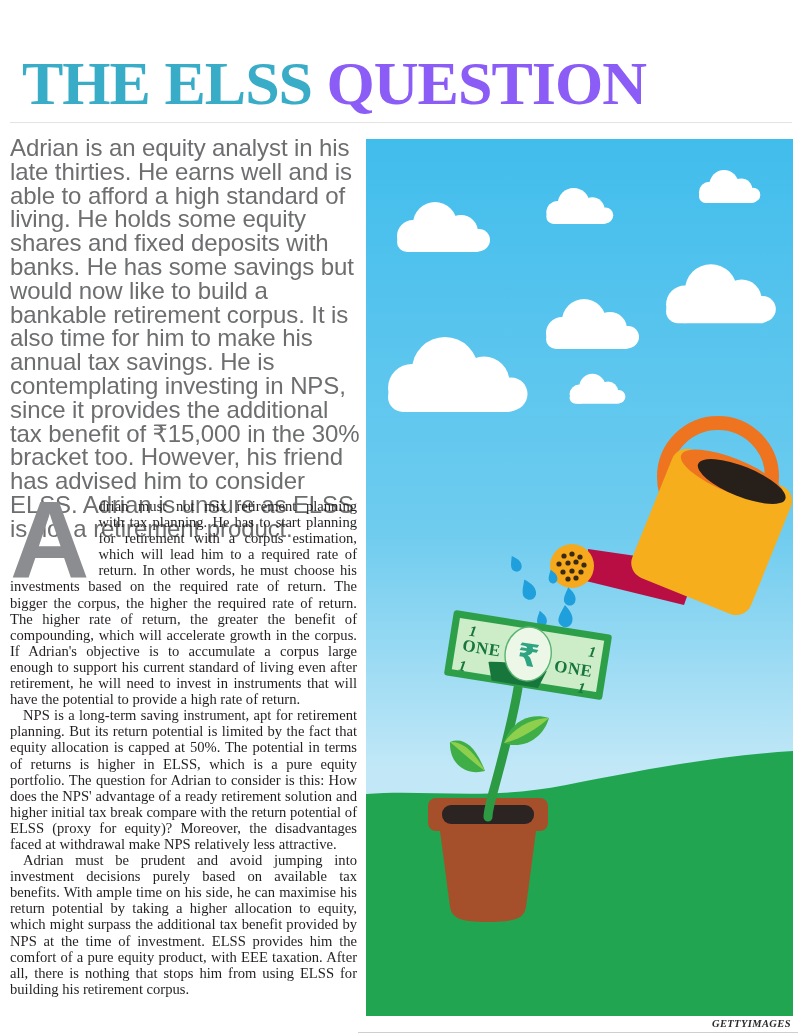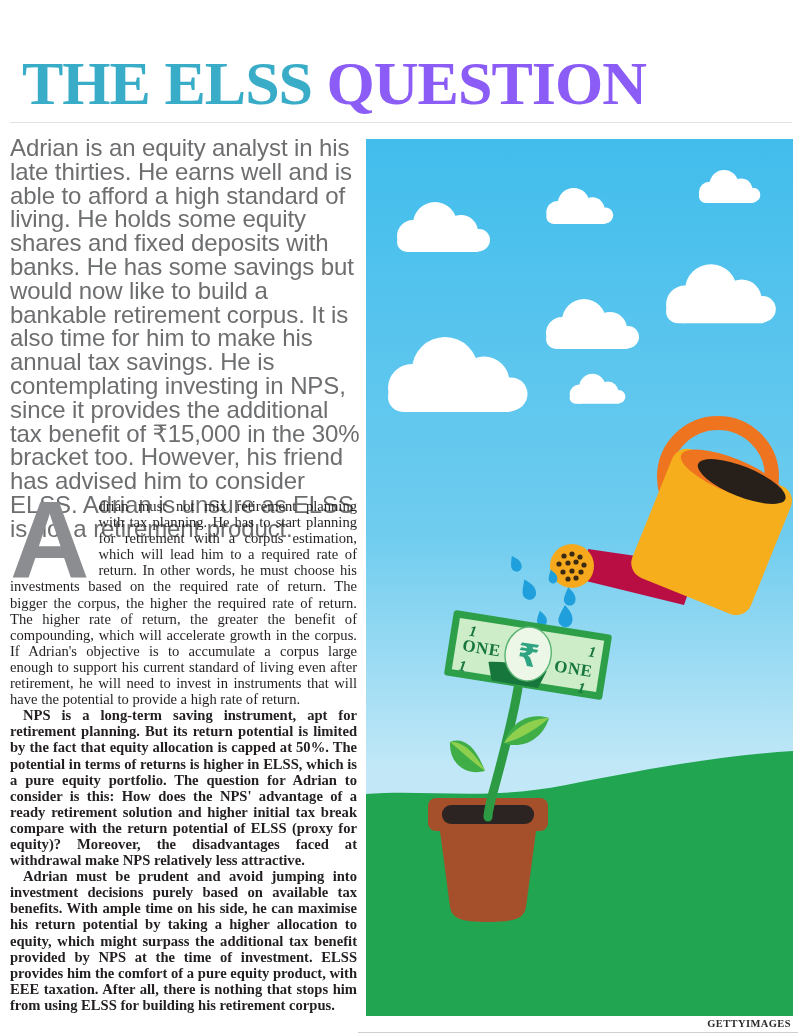--- a/index.html
+++ b/index.html
@@ -21,29 +21,29 @@
   .intro{position:absolute;left:10px;top:136px;width:352px;margin:0;
          font-size:24px;line-height:23.8px;color:#6d6e70;letter-spacing:-.1px;}
 
   
   .article{position:absolute;left:10px;top:498px;width:347px;
            font-family:"Liberation Serif","DejaVu Serif",serif;
            font-size:14.6px;line-height:16.1px;color:#231f20;text-align:justify;}
   .article p{margin:0;}
   .dropcap{float:left;font-family:"Liberation Sans",sans-serif;font-weight:bold;
            font-size:110px;line-height:76px;color:#8b8d90;margin:3px 9px 0 0;}
-  .article p.indent{text-indent:13px;font-weight:bold;}
+  .article p.indent{text-indent:13px;}
 
   
   .illustration{position:absolute;left:366px;top:139px;width:427px;height:877px;margin:0;}
   .illustration svg{display:block;}
 
   .credit{position:absolute;right:7px;top:1018px;margin:0;
           font-family:"Liberation Serif","DejaVu Serif",serif;
-          font-size:10.5px;color:#2b2b2b;letter-spacing:.4px;font-weight:bold;}
+          font-size:10.5px;color:#2b2b2b;letter-spacing:.4px;font-weight:bold;font-style:italic;}
   .bottom-rule{position:absolute;left:358px;right:0;top:1032px;height:0;
                border-top:1px solid #cfcfcf;}
 </style>
 </head>
 <body>
 
 <div class="page">
 
   <h1 class="masthead"><span class="accent">THE ELSS</span><span class="rest"> QUESTION</span></h1>
 

